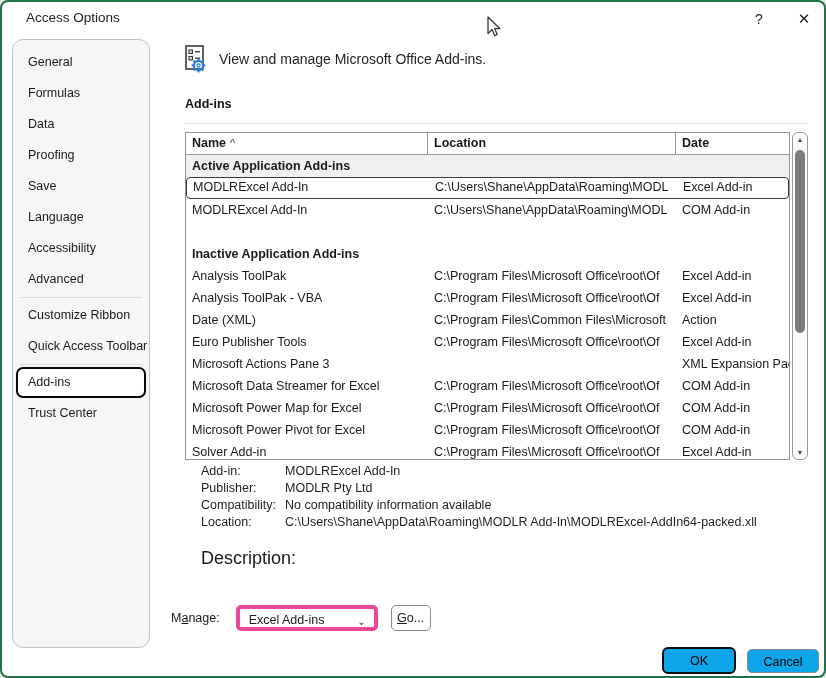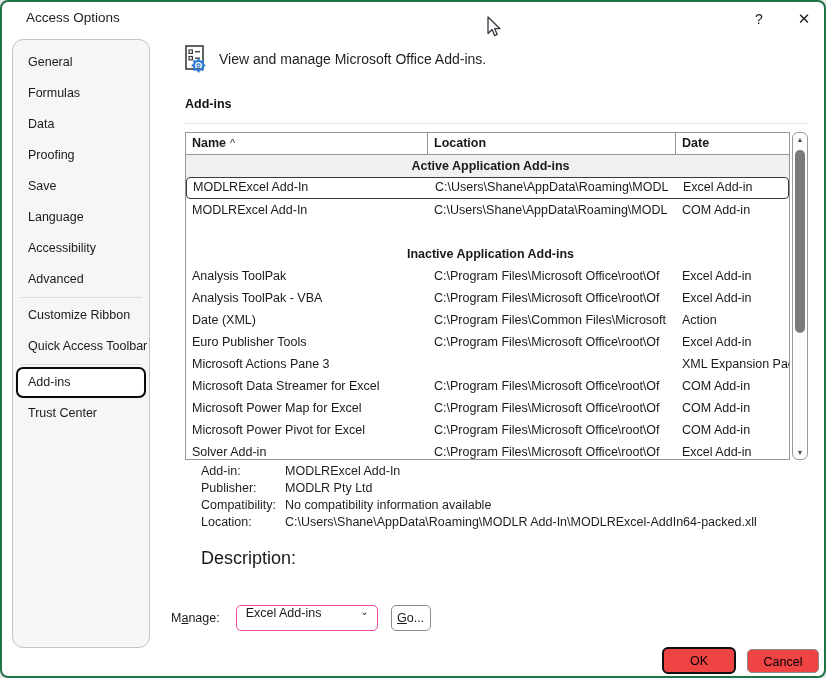--- a/index.html
+++ b/index.html
@@ -55,21 +55,21 @@
   }
   .th .sort{font-weight:normal;font-size:11px;margin-left:4px;color:#333;}
   .th.c1{width:242px;}
   .th.c2{width:248px;}
   .th.c3{flex:1;border-right:none;}
   .trow{display:flex;height:22px;line-height:22px;box-sizing:border-box;}
   .trow span{box-sizing:border-box;padding-left:6px;white-space:nowrap;overflow:hidden;display:block;}
   .c1x{width:242px;}
   .c2x{width:248px;}
   .c3x{flex:1;}
-  .cfull{flex:1;font-weight:bold;text-align:center;}
+  .cfull{flex:1;font-weight:bold;}
   .trow.shaded{background:#f0f0f0;}
   .trow.sel{border:1px solid #3a3a3a;border-radius:4px;line-height:19px;}
 
   
   .vscroll{
     position:absolute;left:790px;top:130px;width:16px;height:328px;
     border:1px solid #9a9a9a;border-radius:6px;box-sizing:border-box;background:#fcfcfc;
   }
   .sb-arrow{position:absolute;left:0;width:100%;text-align:center;font-size:7px;color:#4a4a4a;}
   .sb-up{top:3px;}
@@ -80,32 +80,32 @@
   .details{position:absolute;left:199px;top:461px;font-size:12.5px;}
   .drow{display:flex;height:17px;line-height:17px;}
   .dlabel{width:84px;color:#1f1f1f;}
   .dvalue{white-space:nowrap;color:#1f1f1f;}
   .desc-label{position:absolute;left:199px;top:546px;font-size:18px;}
 
   
   .manage{position:absolute;left:169px;top:603px;display:flex;align-items:center;font-size:12.5px;}
   .acckey{text-decoration:underline;}
   .manage-select{
-    margin-left:16px;width:142px;height:26px;border:1px solid #ec4899;border-radius:5px;
-    display:flex;align-items:flex-start;justify-content:space-between;
+    margin-left:16px;width:142px;height:26px;border:4px solid #ec4899;border-radius:5px;
+    display:flex;align-items:flex-end;justify-content:space-between;
     padding:0 8px 0 9px;box-sizing:border-box;background:#fff;
   }
   .chev{font-size:10px;color:#333;}
   .go-btn{
     margin-left:13px;width:40px;height:26px;border:1px solid #8b8b8b;border-radius:5px;
     background:#fff;text-align:center;line-height:24px;box-sizing:border-box;font-size:12.5px;
   }
 
   
-  .btn{position:absolute;background:#ef4444;box-sizing:border-box;text-align:center;font-size:12.5px;
+  .btn{position:absolute;background:#0ea5e9;box-sizing:border-box;text-align:center;font-size:12.5px;
        font-family:"Liberation Sans", sans-serif;}
   #ok-btn{left:660px;top:645px;width:74px;height:27px;border:2px solid #0f0f0f;border-radius:6px;line-height:23px;}
   #cancel-btn{left:745px;top:647px;width:72px;height:24px;border:1px solid #8b8b8b;border-radius:5px;line-height:22px;}
 
   .cursor{position:absolute;left:484px;top:14px;}
 </style>
 </head>
 <body>
 
 <div class="dialog">

